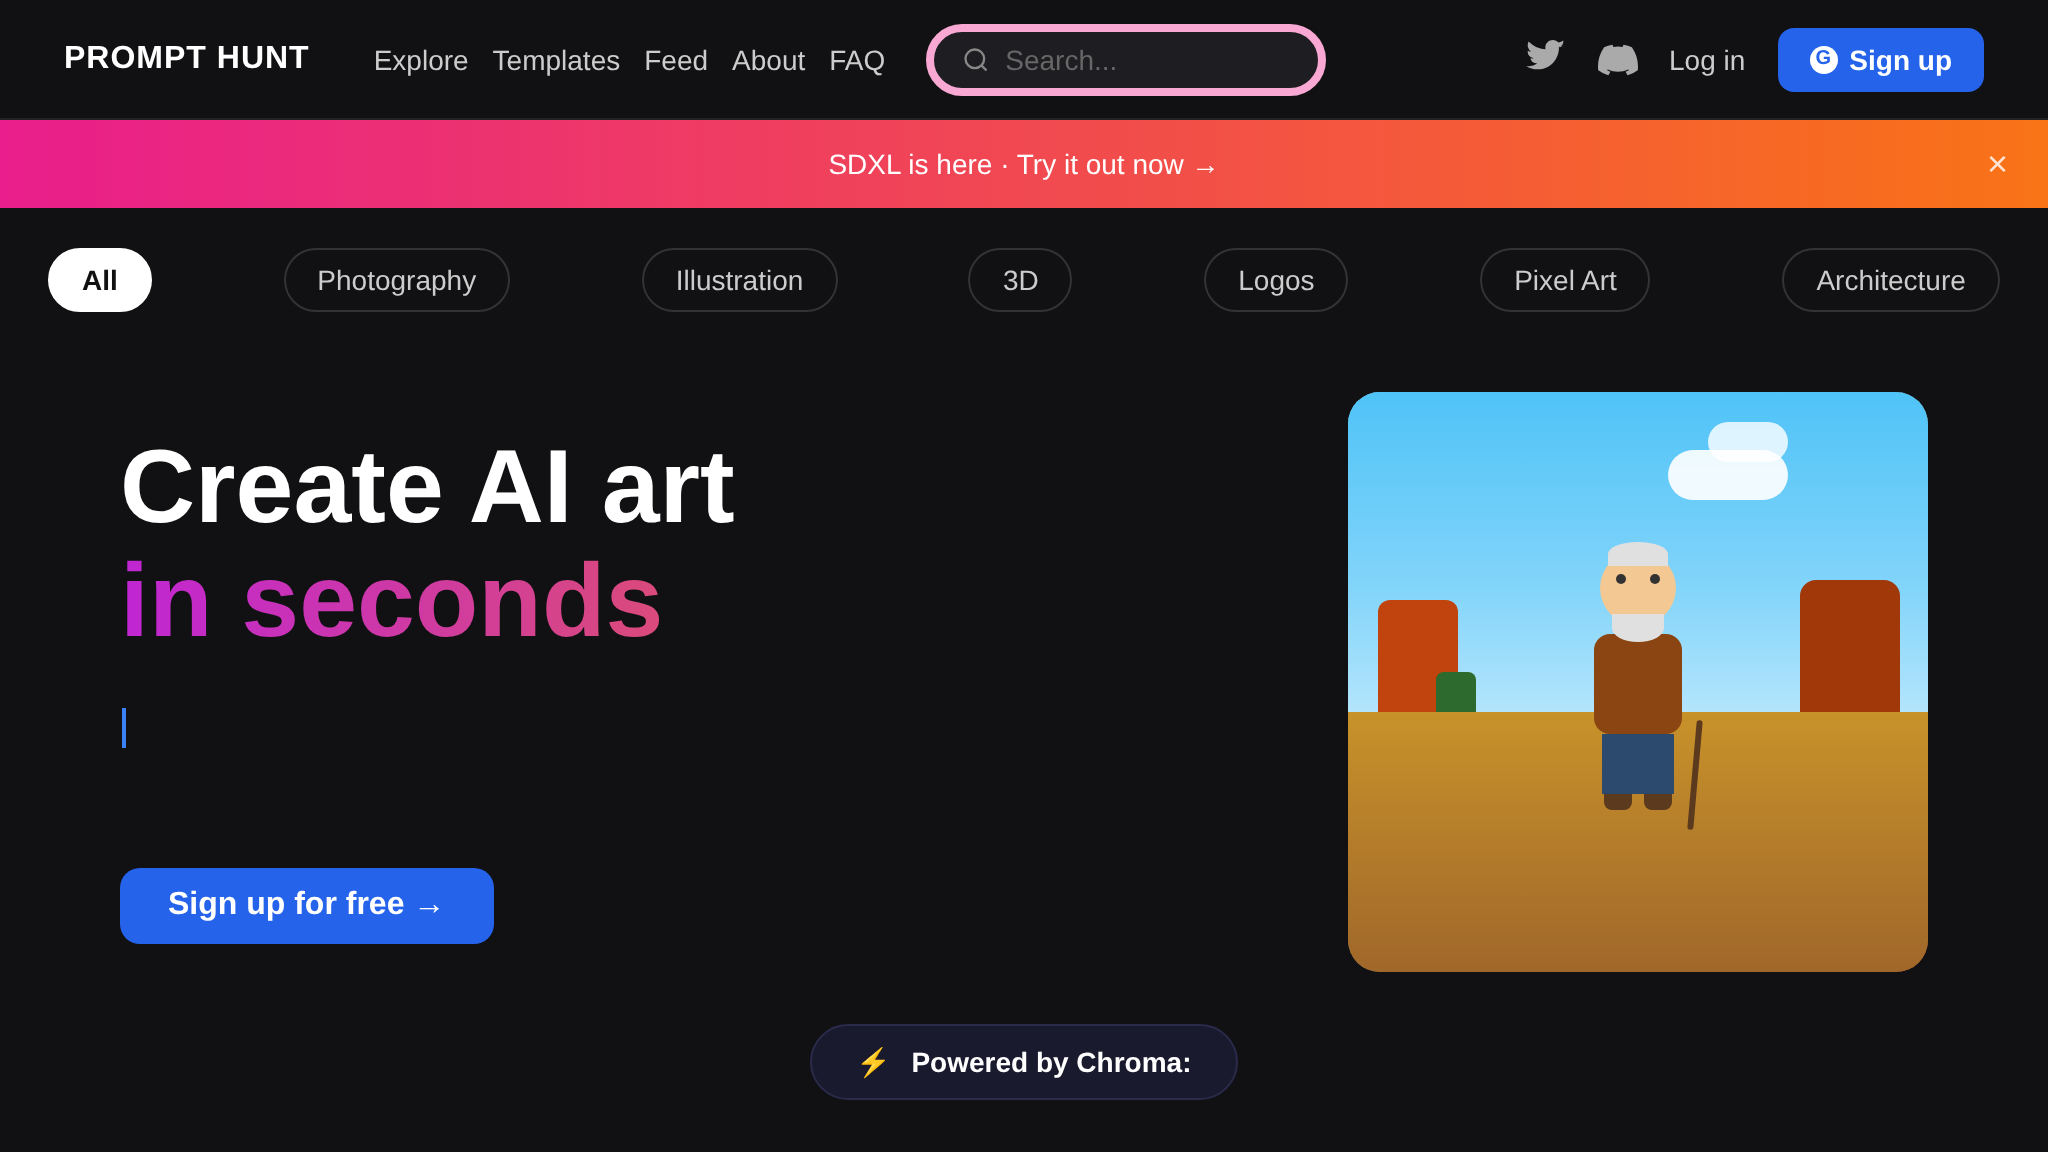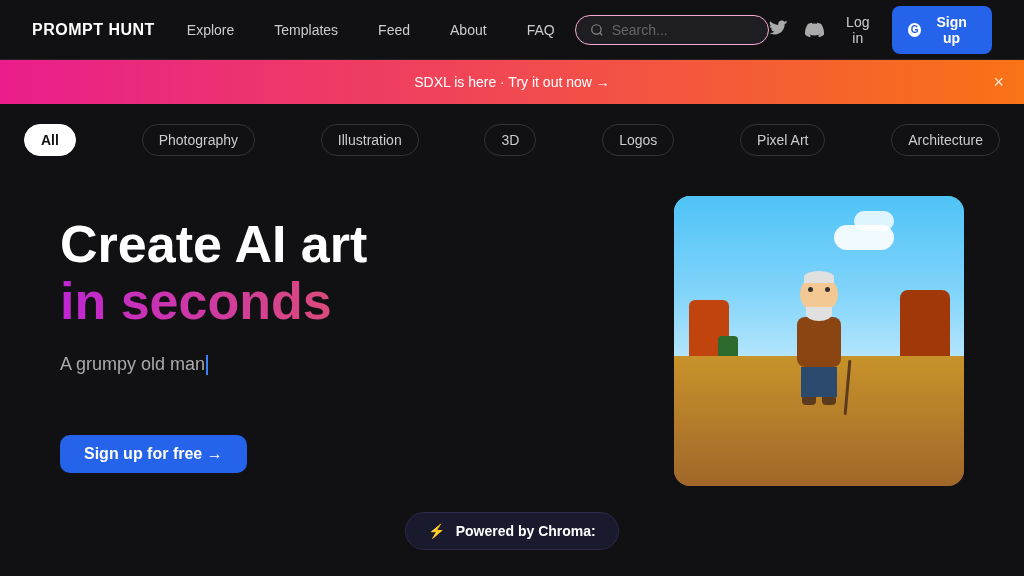--- a/index.html
+++ b/index.html
@@ -24,34 +24,34 @@
     .nav-logo {
       font-weight: 700;
       font-size: 16px;
       color: #fff;
       letter-spacing: 0.5px;
       margin-right: 32px;
       white-space: nowrap;
     }
     .nav-links {
       display: flex;
-      gap: 40px;
+      gap: 12px;
       align-items: center;
     }
     .nav-link {
       color: #ccc;
       font-size: 14px;
       cursor: pointer;
       text-decoration: none;
     }
     .search-bar {
       display: flex;
       align-items: center;
       background: #1e1e22;
-      border: 1px solid #f9a8d4;
+      border: 4px solid #f9a8d4;
       border-radius: 20px;
       padding: 6px 14px;
       margin-left: 20px;
       gap: 8px;
       width: 200px;
     }
     .search-icon-svg { color: #888; flex-shrink: 0; }
     .search-input {
       background: transparent;
       border: none;
@@ -453,21 +453,20 @@
   <button class="pill">Logos</button>
   <button class="pill">Pixel Art</button>
   <button class="pill">Architecture</button>
 </div>
 
 <div class="main-content">
   <div class="hero-text">
     <div class="hero-title-line1">Create AI art</div>
     <div class="hero-title-line2">in seconds</div>
     <div class="hero-subtitle">
-      <span>A grumpy old man</span>
         <span class="cursor-blink"></span>
     </div>
     <button class="signup-free-btn">Sign up for free  →</button>
   </div>
 
   <div class="hero-image">
     <div class="scene">
       <div class="sky"></div>
       <div class="cloud1"></div>
       <div class="cloud2"></div>

